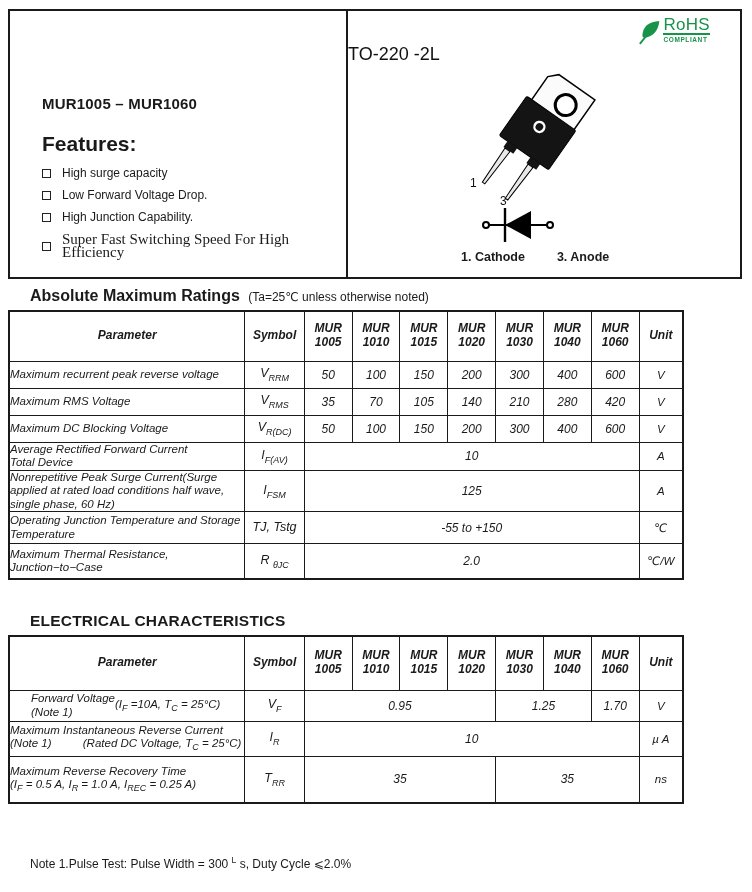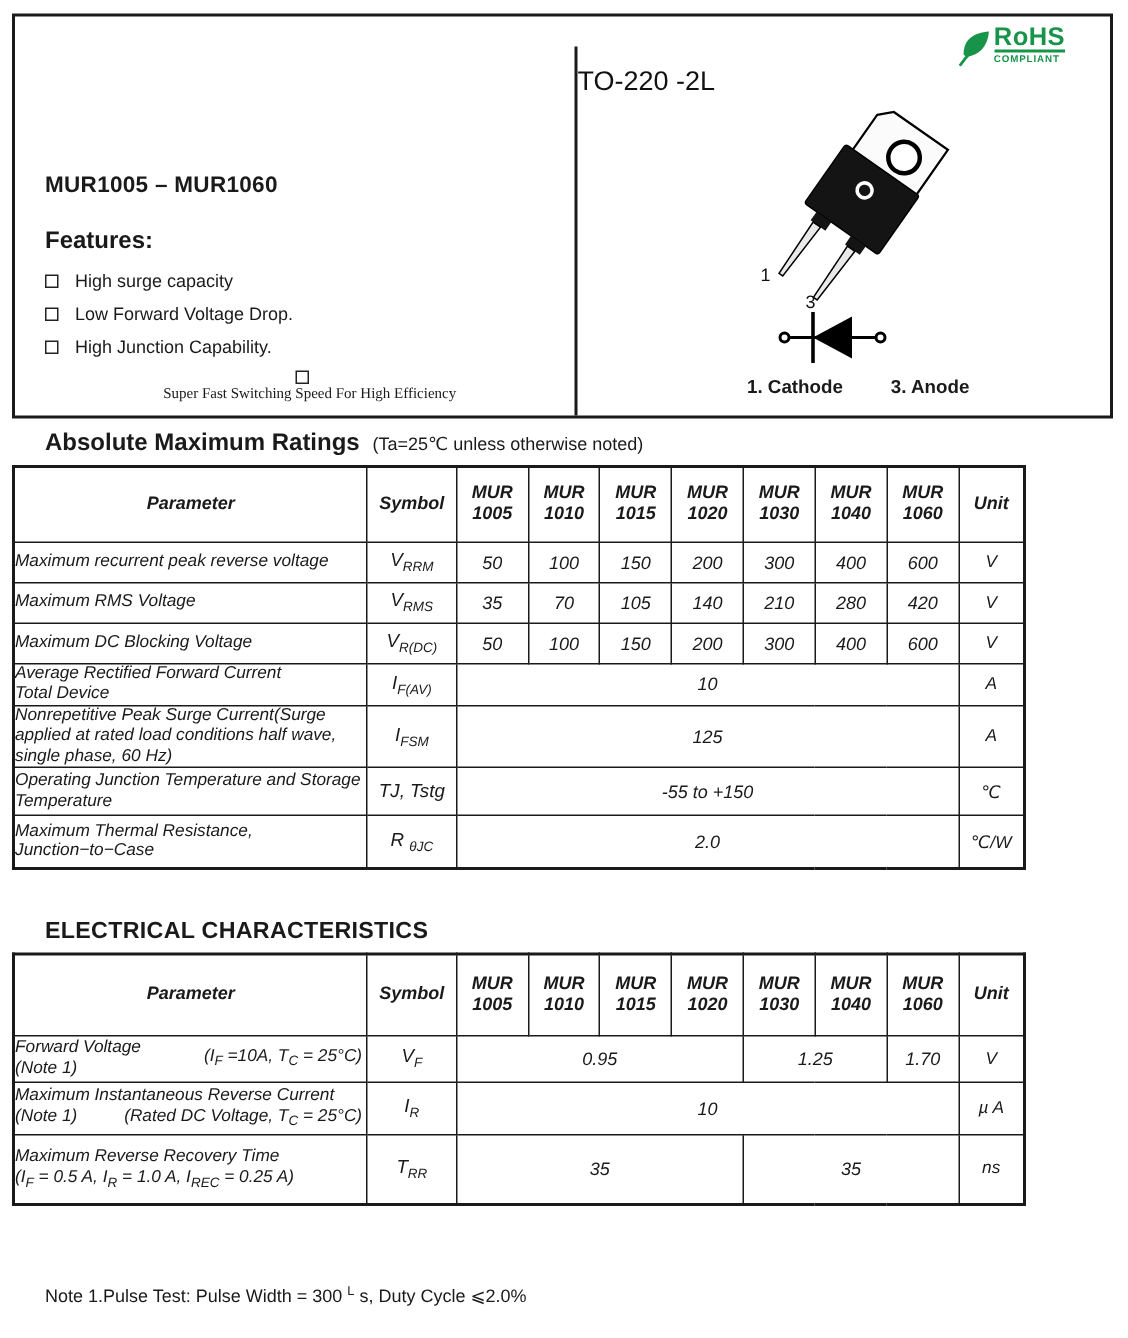--- a/index.html
+++ b/index.html
@@ -7,34 +7,34 @@
     --border:#1a1a1a;
     --green:#18944a;
   }
   *{box-sizing:border-box;}
   html,body{margin:0;padding:0;background:#fff;}
   body{font-family:"Liberation Sans","DejaVu Sans",sans-serif;color:var(--ink);}
   .sheet{position:relative;width:752px;height:892px;background:#fff;overflow:hidden;}
 
   
   .top-box{position:absolute;left:8px;top:9px;width:734px;height:270px;border:2px solid var(--border);display:flex;}
-  .panel-left{width:375px;border-right:2px solid var(--border);padding:84px 0 0 20px;margin-top:20px;}
+  .panel-left{width:338px;border-right:2px solid var(--border);padding:84px 0 0 32px;}
   .panel-right{flex:1;position:relative;}
 
   .part-range{font-size:15px;font-weight:bold;letter-spacing:.2px;margin:0 0 20px 0;}
-  .features-title{font-size:16px;font-weight:bold;margin:0 0 11px 0;}
+  .features-title{font-size:21px;font-weight:bold;margin:0 0 11px 0;}
   .feature-item{display:flex;align-items:center;margin-bottom:9px;font-size:12px;line-height:13px;}
   .feature-item .box{flex:0 0 auto;width:9px;height:9px;border:1px solid #222;margin-right:11px;background:#fff;}
-  .feature-item.serif{font-family:"Liberation Serif","DejaVu Serif",serif;font-size:10px;flex-direction:column;}
+  .feature-item.serif{font-family:"Liberation Serif","DejaVu Serif",serif;font-size:15px;}
 
   
   .rohs{position:absolute;top:6px;right:30px;display:flex;align-items:flex-start;}
   .rohs svg{margin:2px 2px 0 0;}
   .rohs-text{display:flex;flex-direction:column;}
-  .rohs-big{color:var(--green);font-weight:bold;font-size:17px;line-height:15px;letter-spacing:.3px;border-bottom:2px solid var(--green);padding-bottom:1px;}
+  .rohs-big{color:var(--green);font-weight:normal;font-size:17px;line-height:15px;letter-spacing:.3px;border-bottom:2px solid var(--green);padding-bottom:1px;}
   .rohs-small{color:var(--green);font-weight:bold;font-size:6.5px;letter-spacing:.6px;margin-top:1px;text-align:left;}
 
   .pkg-name{position:absolute;top:33px;left:0;width:94%;text-align:left;font-size:18px;font-weight:400;color:#111;}
 
   .pkg-img{position:absolute;left:100px;top:56px;}
   .diode{position:absolute;left:106px;top:194px;width:160px;}
   .diode-labels{display:flex;gap:32px;padding-left:7px;font-size:12.5px;margin-top:1px;font-weight:bold;}
 
   
   .amr-title{position:absolute;left:30px;top:287px;font-size:16px;font-weight:bold;}
@@ -54,21 +54,21 @@
   td.unit{font-size:11.5px;text-align:center;}
   tr.h50 th{height:50px;}
   tr.h54 th{height:54px;}
   tr.r27 td{height:27px;}
   tr.r28 td{height:28px;}
   tr.r31 td{height:31px;}
   tr.r32 td{height:32px;}
   tr.r35 td{height:35px;}
   tr.r41 td{height:41px;}
   tr.r47 td{height:47px;}
-  .pline-wrap{display:flex;align-items:center;justify-content:space-between;padding-right:3px;}
+  .pline-wrap{display:flex;align-items:center;justify-content:center;padding-right:3px;}
   .pline2{display:flex;justify-content:space-between;padding-right:3px;}
   .pcond,.pcond-l{white-space:nowrap;}
 
   
   .note{position:absolute;left:30px;top:855px;font-size:12px;}
   .note sup{font-size:8.5px;vertical-align:super;}
 </style>
 </head>
 <body>
 

